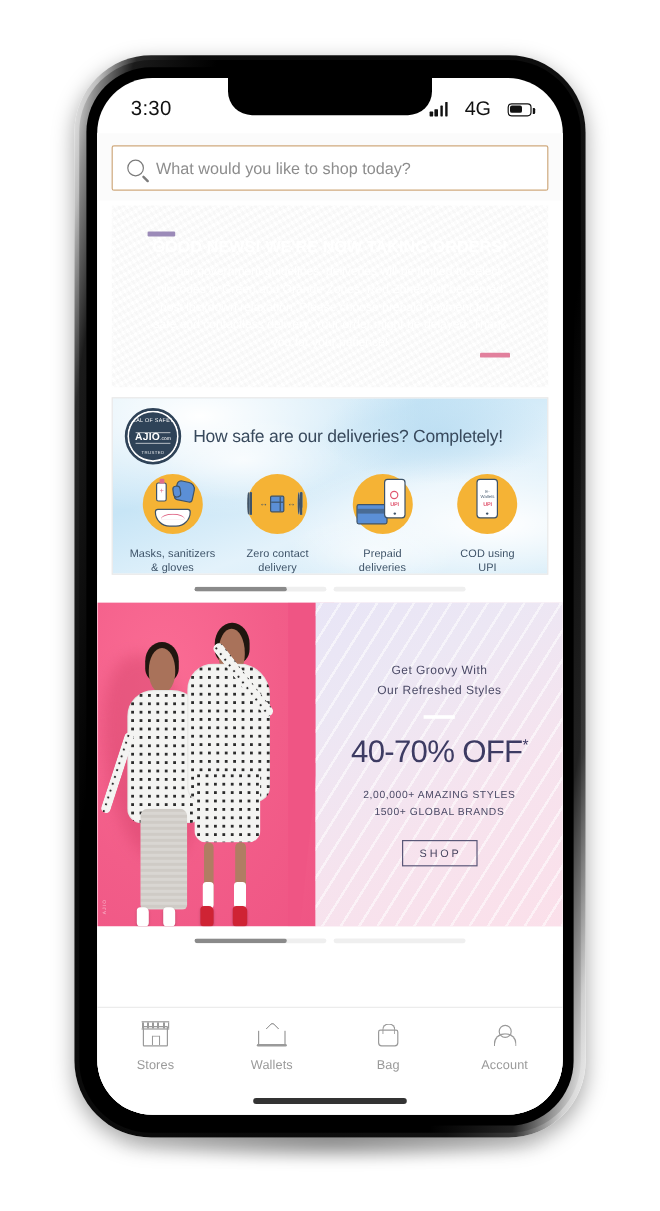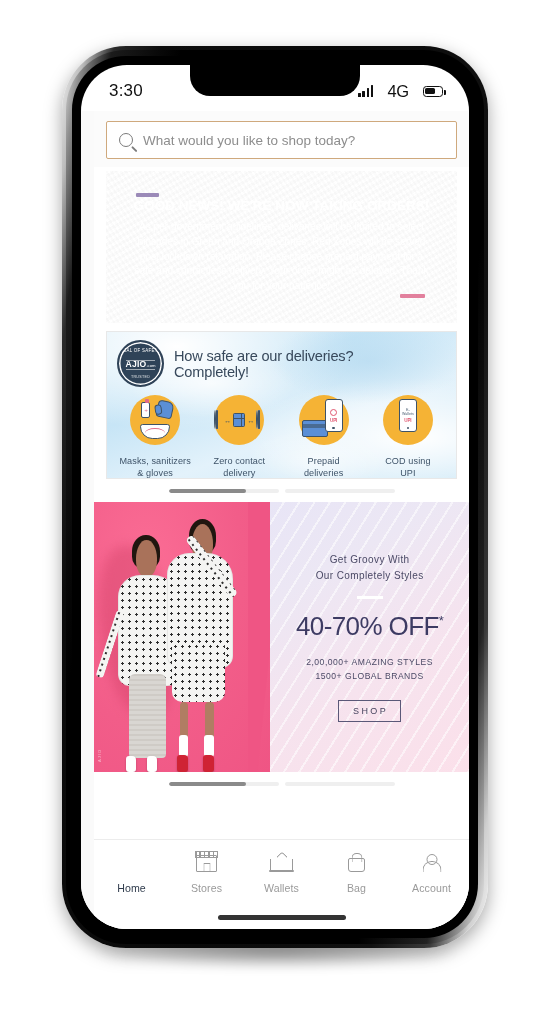--- a/index.html
+++ b/index.html
@@ -57,21 +57,21 @@
   .bars i:nth-child(1){height:4px}.bars i:nth-child(2){height:6.5px}
   .bars i:nth-child(3){height:9px}.bars i:nth-child(4){height:12px}
   .st-net{ font-size:16.5px; letter-spacing:-.2px; }
   .batt{ position:relative; width:20px; height:11px; border:1.6px solid #111; border-radius:3.4px; }
   .batt::after{ content:""; position:absolute; right:-3.6px; top:3px; width:2px; height:5px;
     background:#111; border-radius:0 1px 1px 0; }
   .batt i{ position:absolute; left:1.4px; top:1.4px; bottom:1.4px; width:52%;
     background:#111; border-radius:1.6px; display:block;}
 
   
-  .app{ position:absolute; left:0; right:0; top:46px; bottom:0; background:#fafafa; display:flex; flex-direction:column;padding-left:13px; }
+  .app{ position:absolute; left:0; right:0; top:46px; bottom:0; background:#fafafa; display:flex; flex-direction:column; }
   .scroller{ flex:1; overflow:hidden; background:#fff; }
 
   
   .searchwrap{ background:#fbfbfb; padding:10px 12px 8px; }
   .searchbar{
     height:38px; border:1px solid #cfa97d; border-radius:2px; background:#fff;
     display:flex; align-items:center; padding:0 12px; gap:10px;
   }
   .searchbar .ph{ color:#8d8d8d; font-size:13.5px; }
   .mag{ width:14px; height:14px; border:1.7px solid #7b7b7b; border-radius:50%; position:relative; flex:none;}
@@ -430,44 +430,40 @@
                 <div class="boot-r" style="left:56%"></div>
               </div>
 
               <div class="watermark">AJIO</div>
             </div>
 
             <div class="promo-diag"></div>
 
             <div class="promo-copy">
               <div class="t1">Get Groovy With</div>
-              <div class="t1">Our Completely Styles</div>
+              <div class="t1">Our Refreshed Styles</div>
               <div class="rule"></div>
               <div class="t2"><span>40-70% OFF</span><sup>*</sup></div>
               <div class="t3">
                 <span>2,00,000+ AMAZING STYLES</span><br>
                 <span>1500+ GLOBAL BRANDS</span>
               </div>
               <div class="shopbtn">SHOP</div>
             </div>
           </div>
 
           <div class="pager">
             <span class="pseg">
                 <i style="width:70%"></i>
               </span>
             <span class="pseg"></span>
           </div>
         </div>
 
         <div class="tabbar">
-          <div class="tab active">
-            <span class="ic"><span class="ic-home"></span></span>
-            <span class="lbl">Home</span>
-          </div>
           <div class="tab">
             <span class="ic">
                 <span class="ic-store">
                   <i></i>
                 </span>
               </span>
             <span class="lbl">Stores</span>
           </div>
           <div class="tab">
             <span class="ic">

